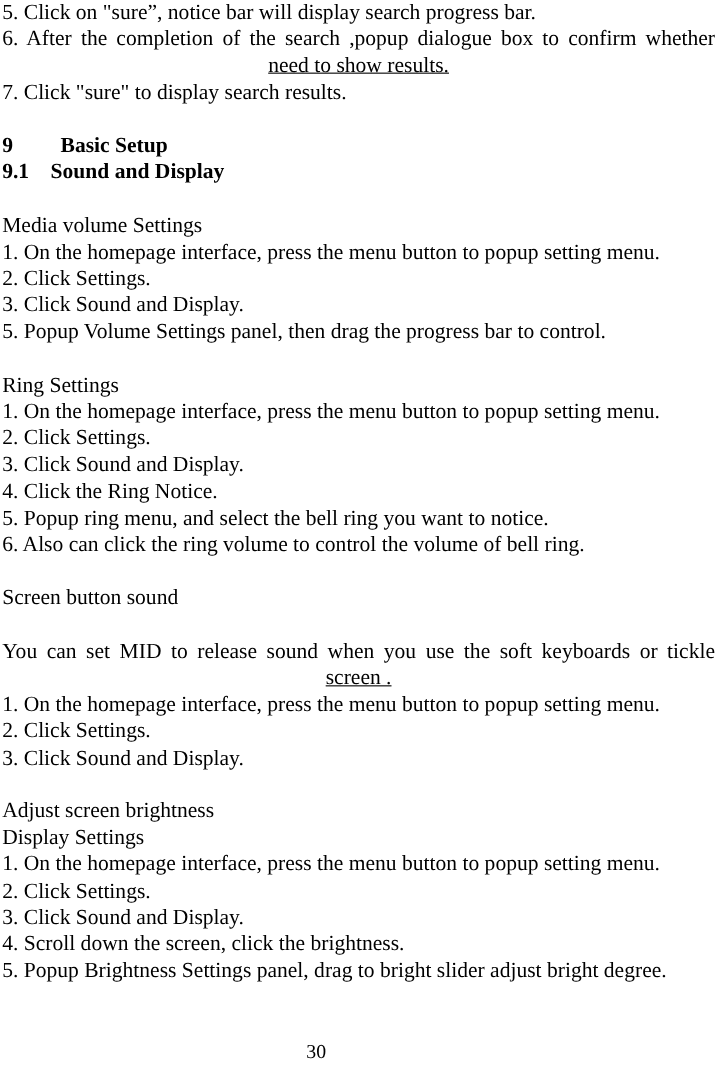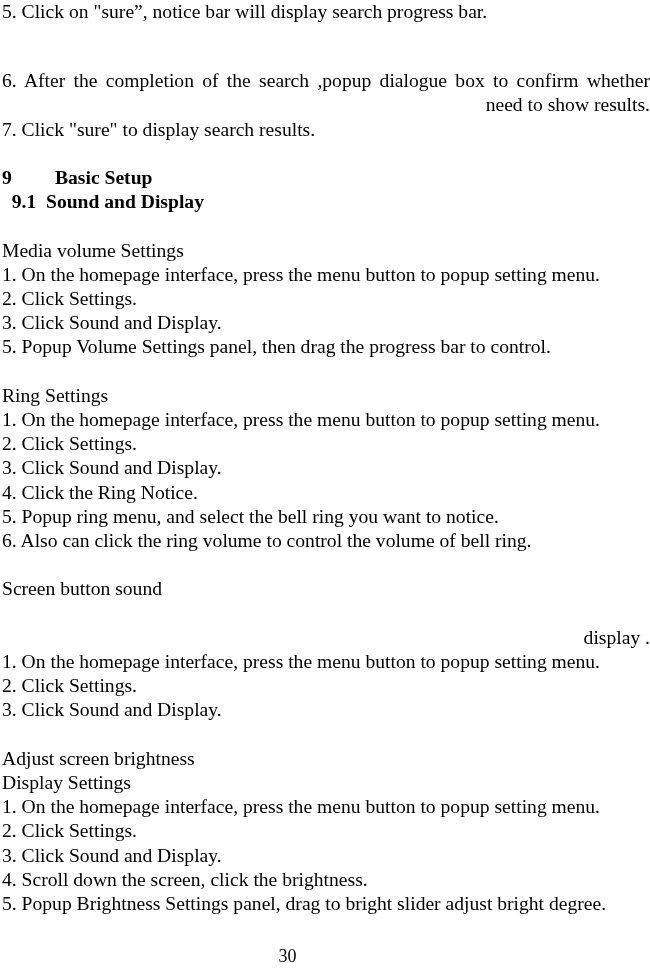--- a/index.html
+++ b/index.html
@@ -51,43 +51,43 @@
     text-align: justify;
     text-justify: inter-word;
     width: 648px;
   }
   .para-justify > .wrapline {
     display: block;
   }
   .para-justify > .wrapline.just {
     text-align: justify;
     text-align-last: justify;
-    margin-top: 45px;
   }
   .para-justify > .wrapline.last {
-    text-align: right;
+    text-align: center;
+    text-decoration: underline;
   }
 
   
   .blank {
     height: 24.2px;
   }
 
   
   .heading {
     font-weight: bold;
     font-size: 19.6px;
     line-height: 24.2px;
     white-space: pre;
   }
   .heading .num {
     display: inline-block;
   }
   .h-num-1 { width: 53px; }
-  .h-num-2 { width: 44px; text-align: center; }
+  .h-num-2 { width: 44px; }
 
   
   .page-number {
     position: absolute;
     left: 0;
     top: 946px;
     width: 575px;
     text-align: center;
     font-size: 18px;
     line-height: 20px;
@@ -120,21 +120,22 @@
       <div class="line">1. On the homepage interface, press the menu button to popup setting menu.</div>
       <div class="line">2. Click Settings.</div>
       <div class="line">3. Click Sound and Display.</div>
       <div class="line">4. Click the Ring Notice.</div>
       <div class="line">5. Popup ring menu, and select the bell ring you want to notice.</div>
       <div class="line">6. Also can click the ring volume to control the volume of bell ring.</div>
       <div class="blank"></div>
       <div class="line">Screen button sound</div>
       <div class="blank"></div>
       <div class="para-justify">
-        <span class="wrapline last">display .</span>
+        <span class="wrapline just">You can set MID to release sound when you use the soft keyboards or tickle</span>
+        <span class="wrapline last">screen .</span>
       </div>
       <div class="line">1. On the homepage interface, press the menu button to popup setting menu.</div>
       <div class="line">2. Click Settings.</div>
       <div class="line">3. Click Sound and Display.</div>
       <div class="blank"></div>
       <div class="line">Adjust screen brightness</div>
       <div class="line">Display Settings</div>
       <div class="line">1. On the homepage interface, press the menu button to popup setting menu.</div>
       <div class="line">2. Click Settings.</div>
       <div class="line">3. Click Sound and Display.</div>

